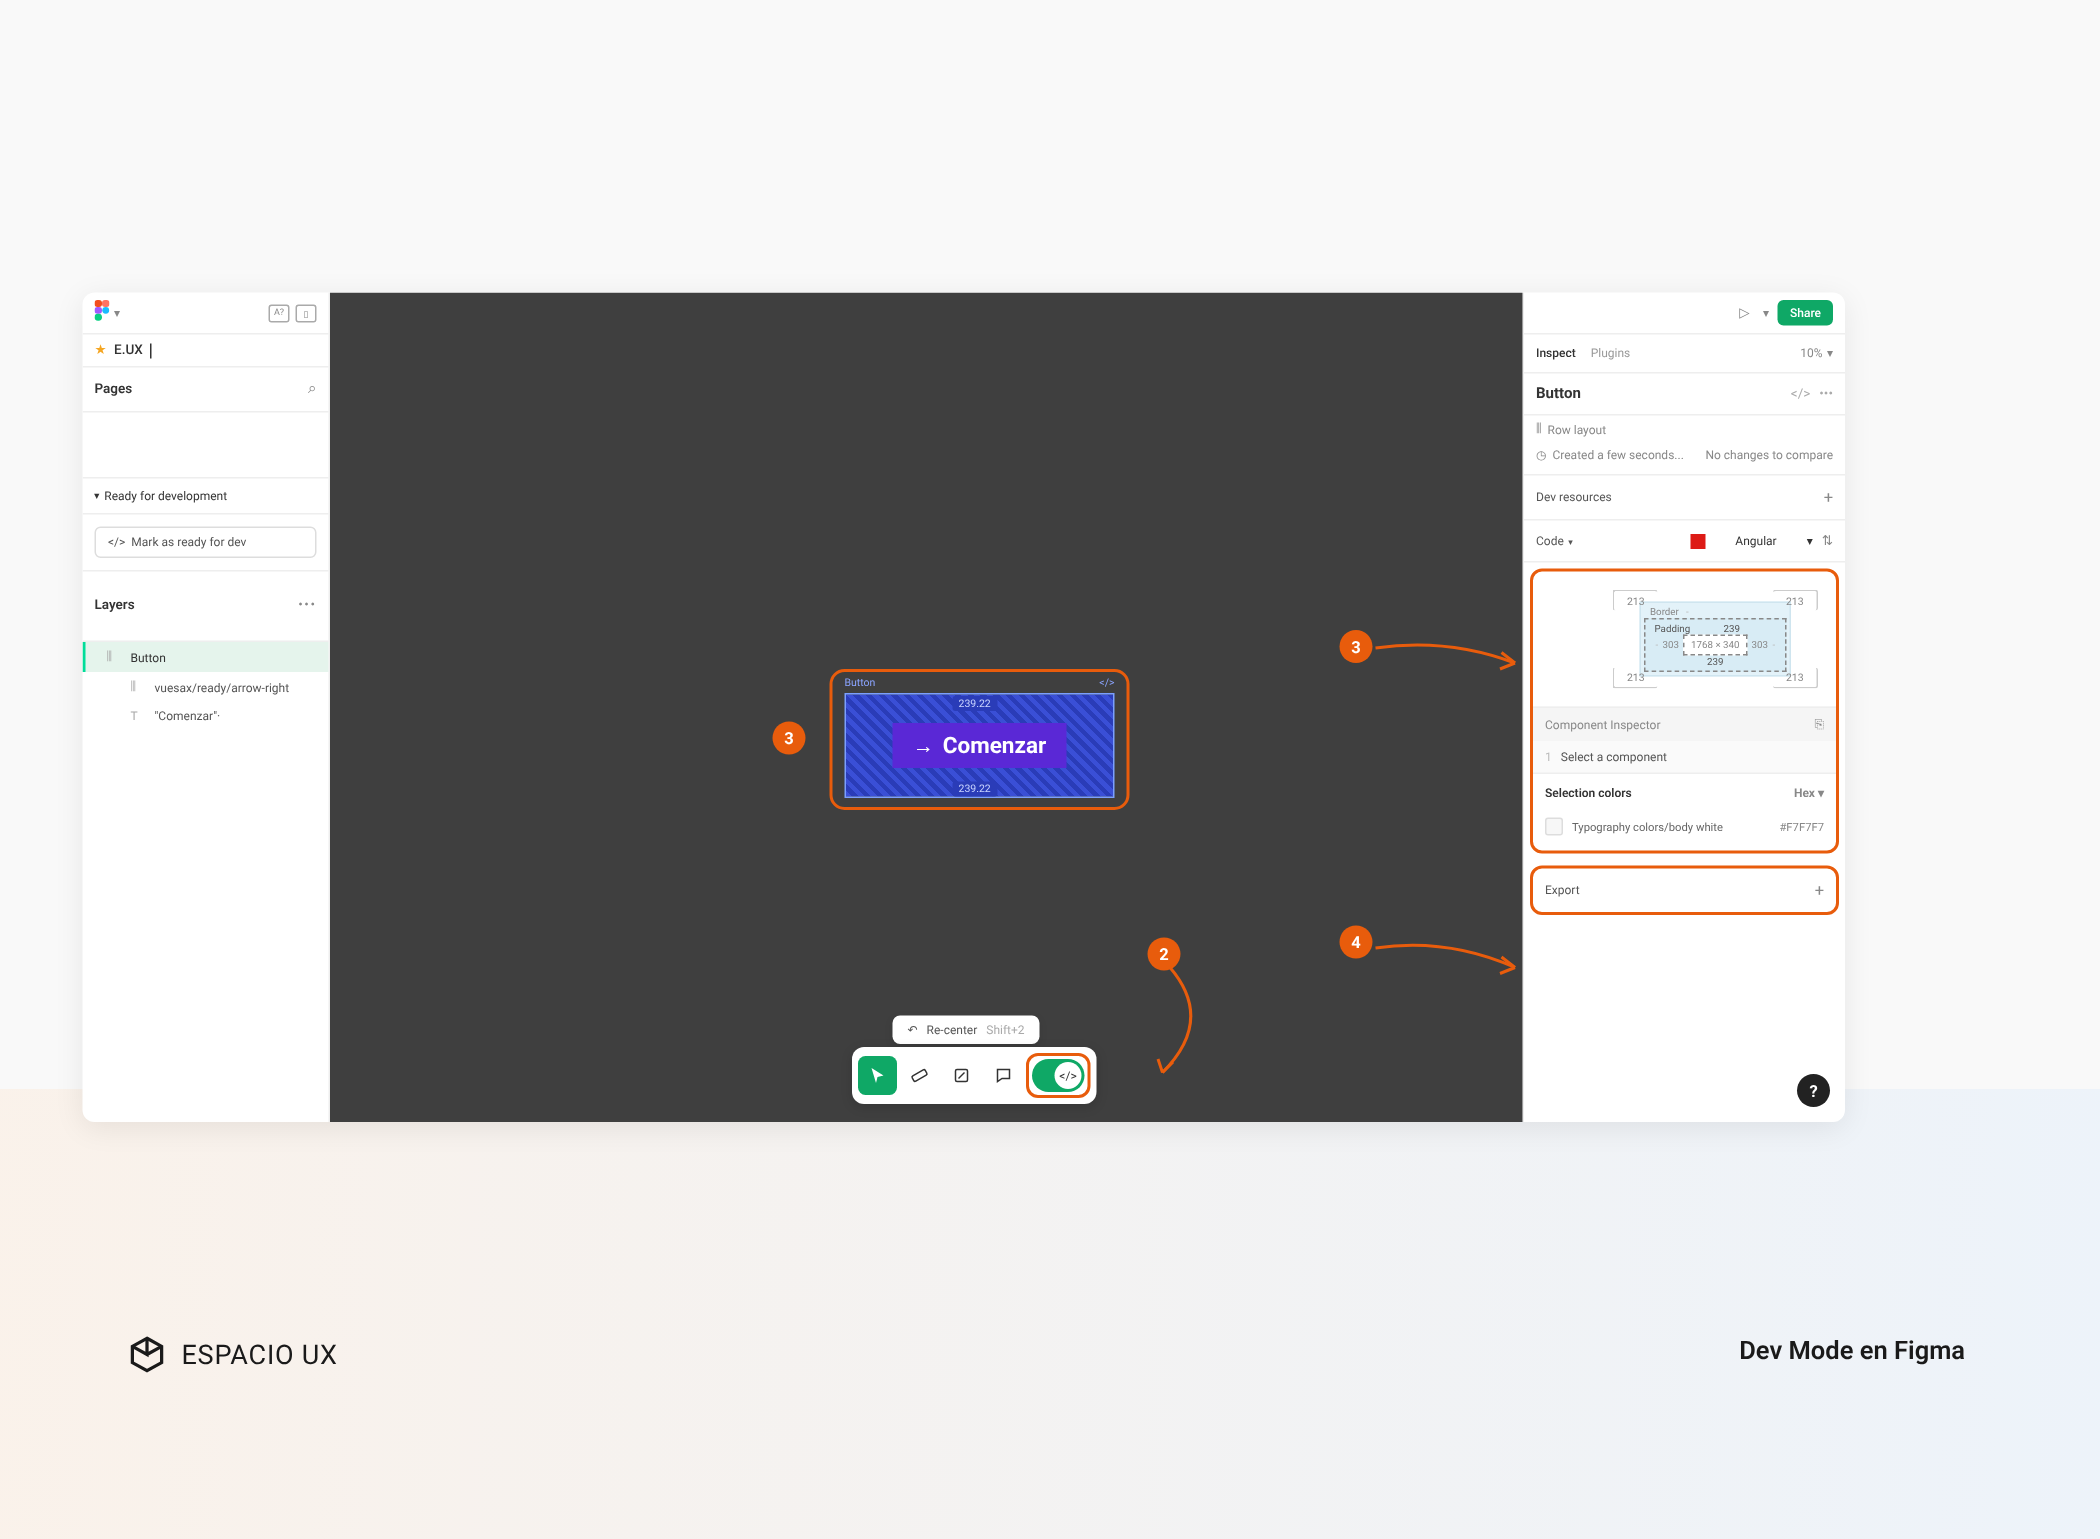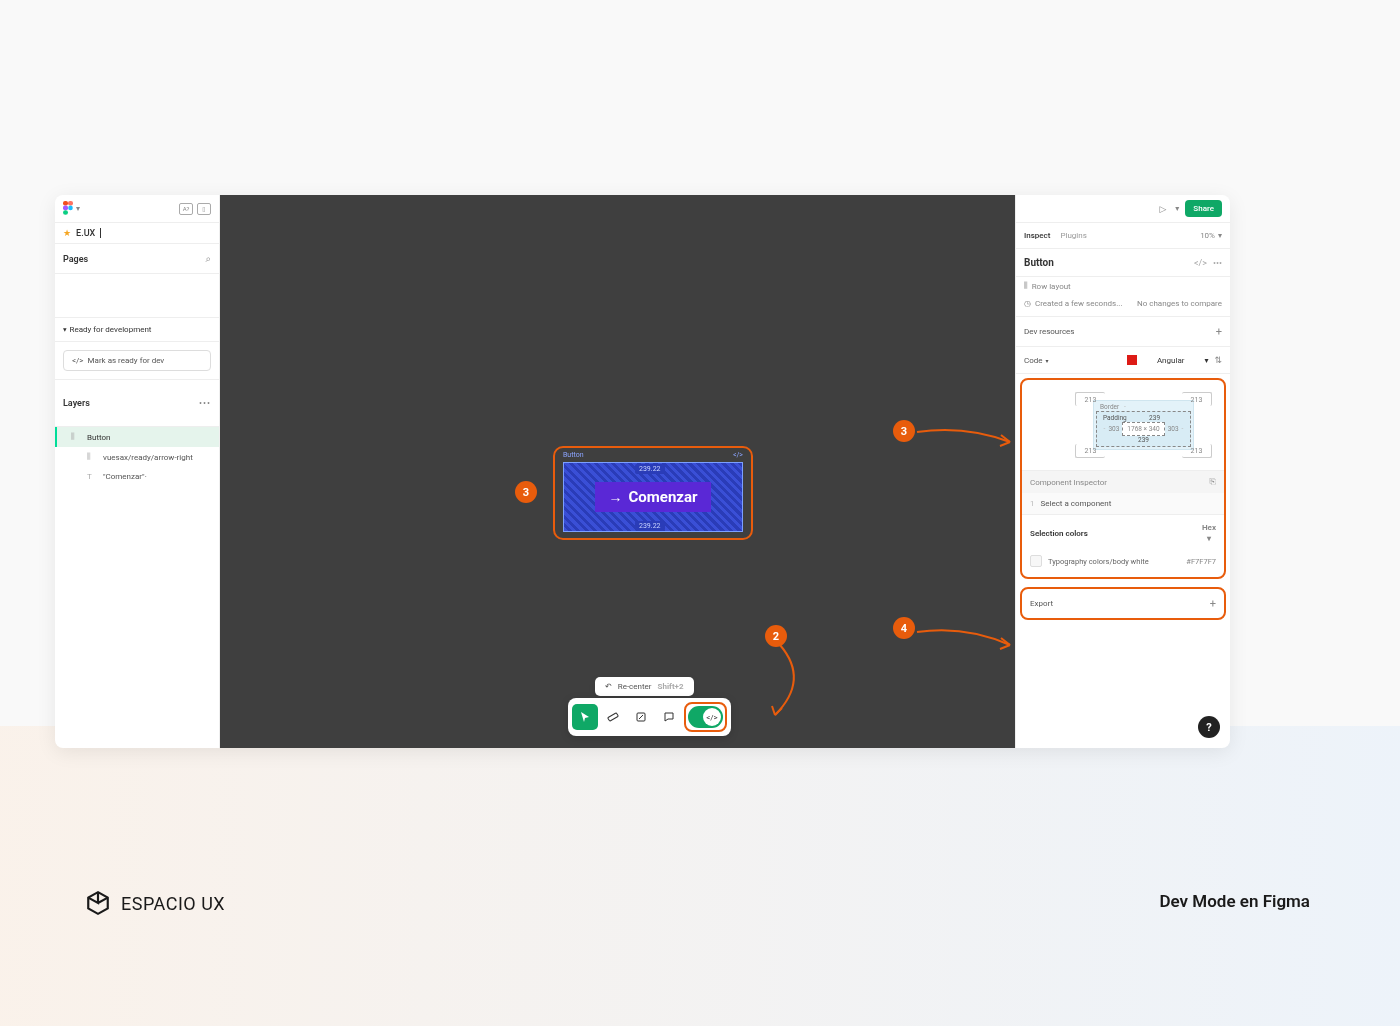--- a/index.html
+++ b/index.html
@@ -48,21 +48,21 @@
   .arrow-ico { font-size: 14px; }
 
   .callout { position:absolute; background:#e85c0c; color:#fff; width:22px;height:22px;border-radius:50%;display:flex;align-items:center;justify-content:center;font-size:11px;font-weight:700;}
   .callout.c3a { left: 295px; top: 286px; }
   .callout.c2 { left: 545px; top: 430px; }
   .callout.c3b { left: 673px; top: 225px; }
   .callout.c4 { left: 673px; top: 422px; }
   .arrow-svg { position:absolute; pointer-events:none; }
 
   .recenter-tip { position:absolute; left: 375px; bottom: 52px; background:#fff; border-radius:5px; padding:5px 10px; font-size:8px; color:#555; display:flex;align-items:center;gap:6px; box-shadow:0 2px 6px rgba(0,0,0,0.1);}
-  .recenter-tip .shortcut { color:#aaa;font-weight:bold; }
+  .recenter-tip .shortcut { color:#aaa; }
 
   .toolbar { position:absolute; left: 348px; bottom: 12px; background:#fff; border-radius:8px; padding:4px; display:flex;gap:2px;align-items:center; box-shadow:0 2px 8px rgba(0,0,0,0.15);}
   .tool-btn { width:26px;height:26px;border-radius:5px;display:flex;align-items:center;justify-content:center;font-size:12px;color:#333;}
   .tool-btn.active { background:#0fa866; color:#fff;}
   .dev-toggle { width:35px;height:22px;background:#0fa866;border-radius:11px;position:relative;display:flex;align-items:center;}
   .dev-toggle .knob { width:18px;height:18px;background:#fff;border-radius:50%;position:absolute;right:2px;display:flex;align-items:center;justify-content:center;font-size:8px;color:#333;}
   .dev-toggle-wrap { border:2px solid #e85c0c; border-radius:8px; padding:2px;}
 
   
   .right-panel { width: 215px; border-left: 1px solid #eee; display:flex;flex-direction:column;font-size:9px;color:#333;}
@@ -103,21 +103,21 @@
   .bm-padding-label { font-size:6.5px;color:#555;display:flex;justify-content:space-between;padding:0 4px;}
   .bm-pad-row { display:flex;align-items:center;justify-content:center;gap:3px;font-size:6.5px;}
   .bm-content { border:1px dashed #888;background:#fff;padding:2px 4px;font-size:6.5px;}
   .bm-dash{color:#bbb;}
 
   .comp-insp-hdr { padding:6px 8px; font-size:8px;color:#888;background:#f5f5f5;display:flex;justify-content:space-between;align-items:center;border-top:1px solid #eee;}
   .code-block { padding:6px 8px;background:#fafafa;font-family:monospace;font-size:8px;color:#555;border-bottom:1px solid #eee;}
   .code-block .ln { color:#bbb; margin-right:6px;}
 
   .sel-colors-hdr { padding:8px;display:flex;justify-content:space-between;align-items:center;font-size:8px;font-weight:600;}
-  .hex-dd { font-size:8px;color:#888;font-weight:700;display:flex;align-items:center;gap:2px;flex-direction:column;}
+  .hex-dd { font-size:8px;color:#888;font-weight:700;display:flex;align-items:center;gap:2px;}
   .color-row { padding:4px 8px 10px;display:flex;align-items:center;gap:6px;font-size:7.5px;color:#666;}
   .swatch { width:12px;height:12px;border:1px solid #ddd;background:#f7f7f7;border-radius:2px;}
   .color-hex { margin-left:auto;color:#888;}
 
   .export-row { padding:8px;display:flex;justify-content:space-between;align-items:center;font-size:8px;color:#555;border:2px solid #e85c0c;border-radius:8px;margin:4px;}
 
   .help-fab { position:absolute;bottom:10px;right:10px;width:22px;height:22px;background:#222;border-radius:50%;color:#fff;display:flex;align-items:center;justify-content:center;font-size:11px;font-weight:700;}
 
   
   .footer { position:absolute;left:85px;bottom:110px;display:flex;align-items:center;gap:10px;}

